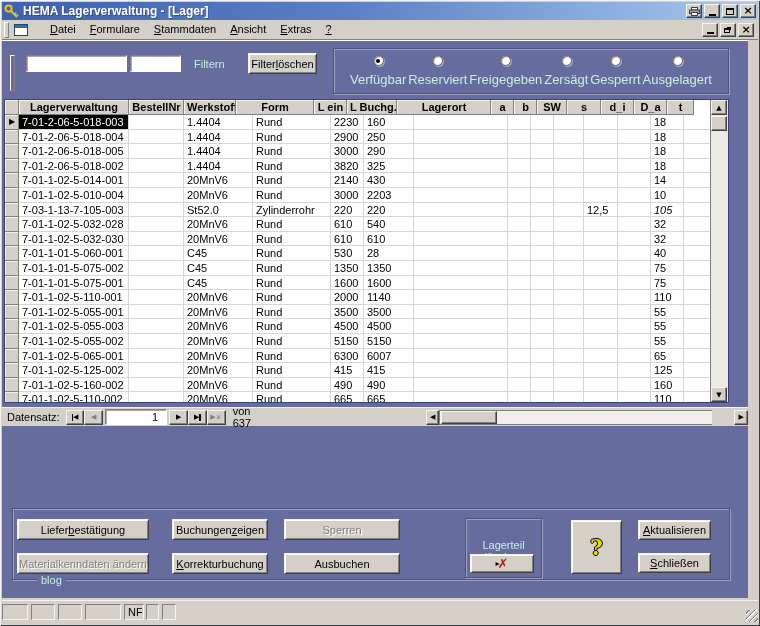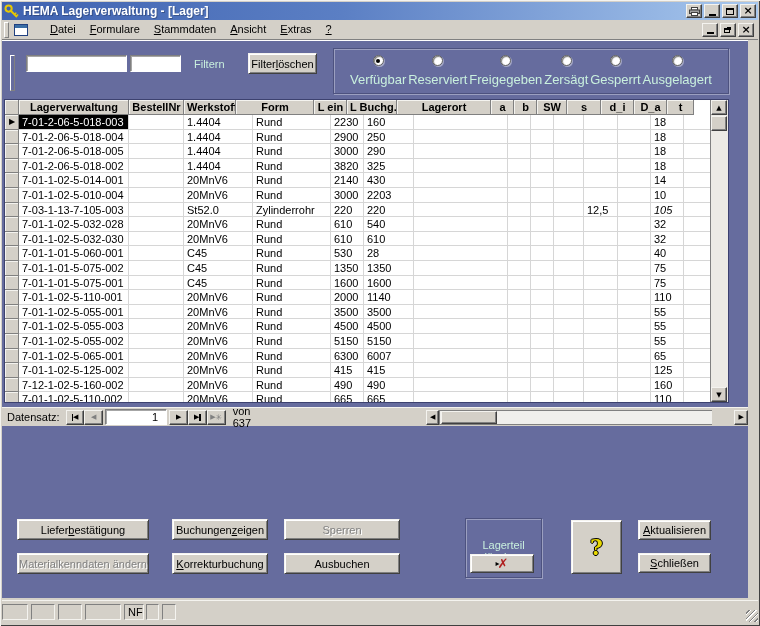--- a/index.html
+++ b/index.html
@@ -516,21 +516,21 @@
             <span class="gcell" style="width: 23px;"></span>
             <span class="gcell" style="width: 23px;"></span>
             <span class="gcell" style="width: 30px;"></span>
             <span class="gcell" style="width: 34px;"></span>
             <span class="gcell" style="width: 33px;"></span>
             <span class="gcell" style="width: 33px;">125</span>
             <span class="gcell" style="width: 27px;"></span>
           </div>
           <div class="grow">
             <span class="gcell selcell" style="width: 14px;"></span>
-            <span class="gcell" style="width: 110px;">7-12-1-02-5-160-002</span>
+            <span class="gcell" style="width: 110px;">7-01-1-02-5-160-002</span>
             <span class="gcell" style="width: 55px;"></span>
             <span class="gcell" style="width: 69px;">20MnV6</span>
             <span class="gcell" style="width: 78px;">Rund</span>
             <span class="gcell" style="width: 33px;">490</span>
             <span class="gcell" style="width: 50px;">490</span>
             <span class="gcell" style="width: 94px;"></span>
             <span class="gcell" style="width: 23px;"></span>
             <span class="gcell" style="width: 23px;"></span>
             <span class="gcell" style="width: 30px;"></span>
             <span class="gcell" style="width: 34px;"></span>
@@ -572,20 +572,23 @@
       <span class="nbtn">▶<span class="bar"></span></span>
       <span class="nbtn gray">▶<span style="font-size:8px;">✳</span></span>
       <span style="margin-left:7px;">von 637</span>
       <span class="nbtn hscroll-left" style="width:13px;">◀</span>
       <span class="htrack">
           <span class="hthumb"></span>
         </span>
       <span class="nbtn" style="width:14px;margin-left:22px;">▶</span>
     </div>
 
+    <div class="blog-group etched">
+      <span class="blog-label pale">blog</span>
+    </div>
     <button class="btn" style="left:15px;top:478px;width:132px;height:21px;">Liefer<u>b</u>estätigung</button>
     <button class="btn" style="left:170px;top:478px;width:96px;height:21px;">Buchungen <u>z</u>eigen</button>
     <button class="btn disabled" style="left:282px;top:478px;width:116px;height:21px;">Sperren</button>
     <button class="btn disabled" style="left:15px;top:512px;width:132px;height:21px;">Materialkenndaten ändern</button>
     <button class="btn" style="left:170px;top:512px;width:96px;height:21px;"><u>K</u>orrekturbuchung</button>
     <button class="btn" style="left:282px;top:512px;width:116px;height:21px;">Ausbuchen</button>
 
     <div class="lager-group etched">
       <div class="lager-label pale" style="width:60px;margin:17px auto;">Lagerteil löschen</div>
     </div>

